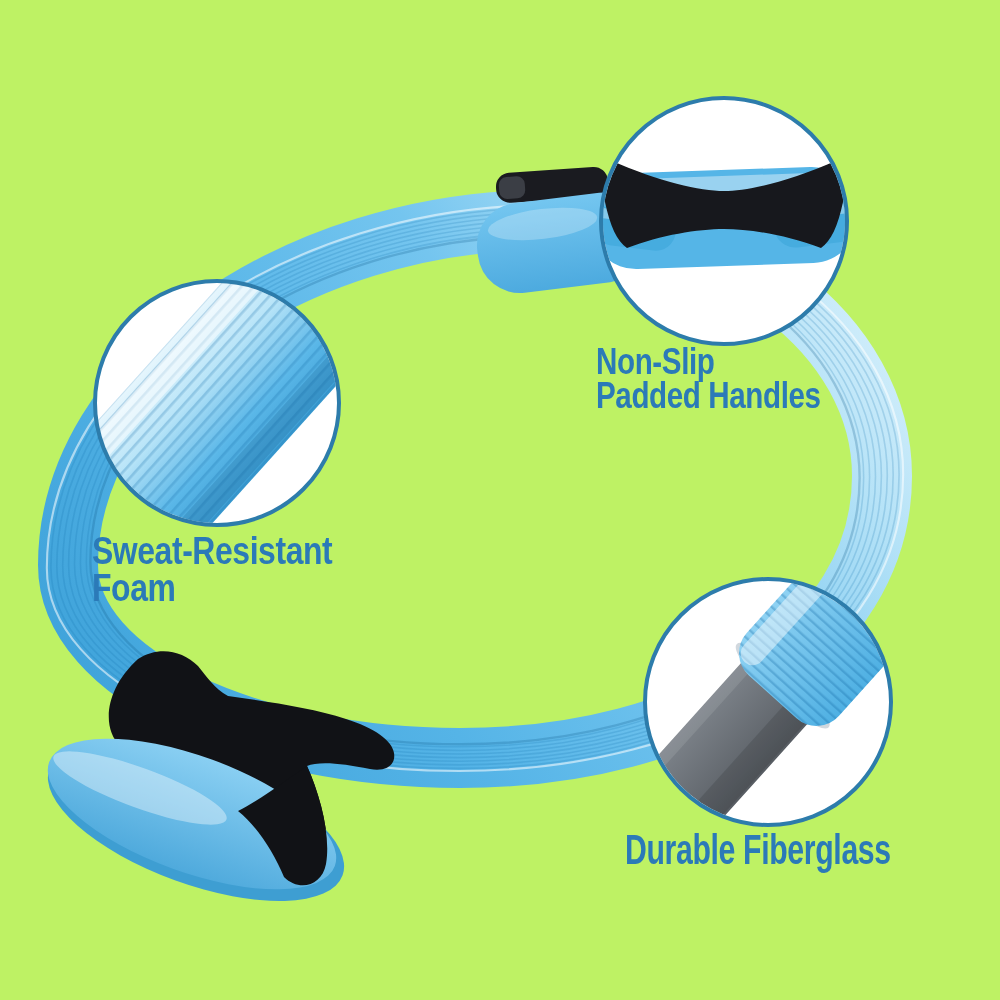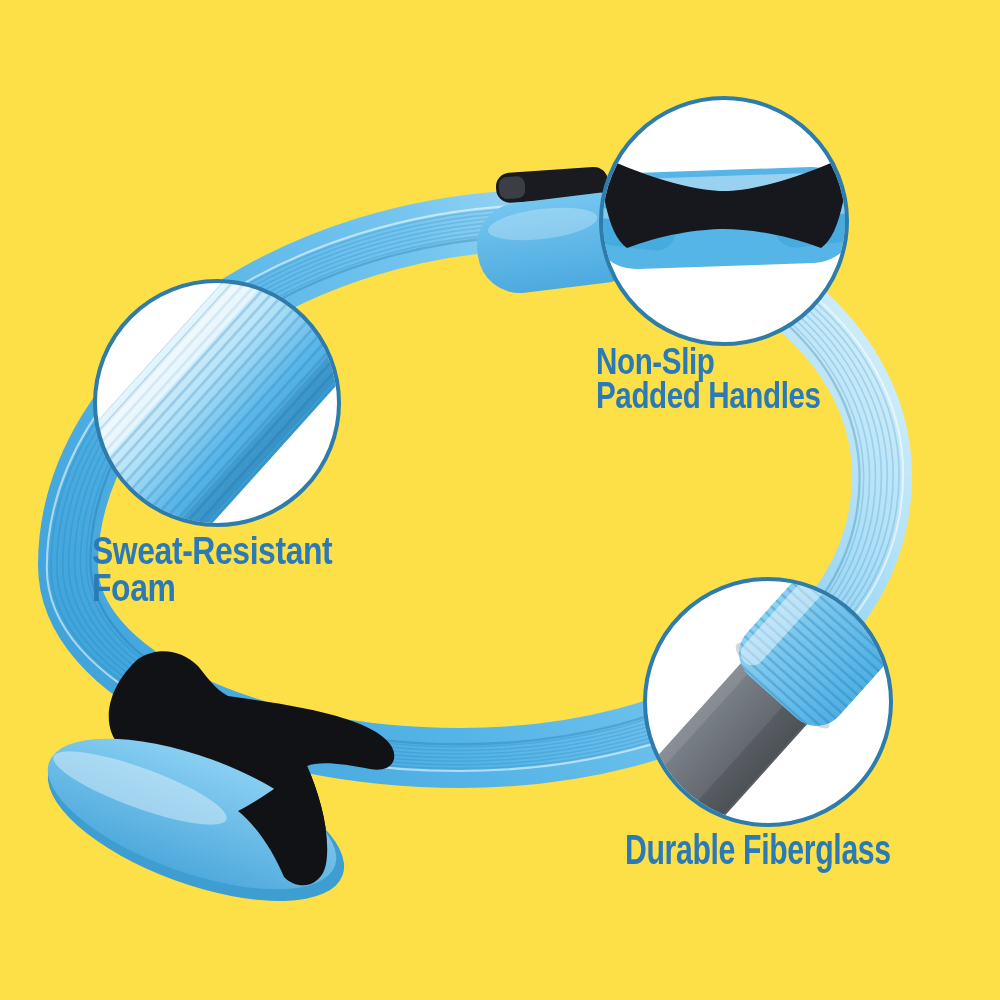--- a/index.html
+++ b/index.html
@@ -1,17 +1,17 @@
 <!DOCTYPE html>
 <html><head>
 <meta charset="utf-8">
 <style>
   html,body{margin:0;padding:0;}
   body{width:1000px;height:1000px;background:#ffffff;font-family:"Liberation Sans",sans-serif;}
-  #stage{position:relative;width:1000px;height:1000px;background:#fde047;overflow:hidden;}
+  #stage{position:relative;width:1000px;height:1000px;background:#bef264;overflow:hidden;}
   #scene{position:absolute;left:0;top:0;}
   .callout-label{
     position:absolute;
     color:#2b7ab8;
     font-weight:700;
     transform-origin:0 0;
     white-space:nowrap;
     letter-spacing:-0.5px;
   }
   .callout-label span{display:block;}

